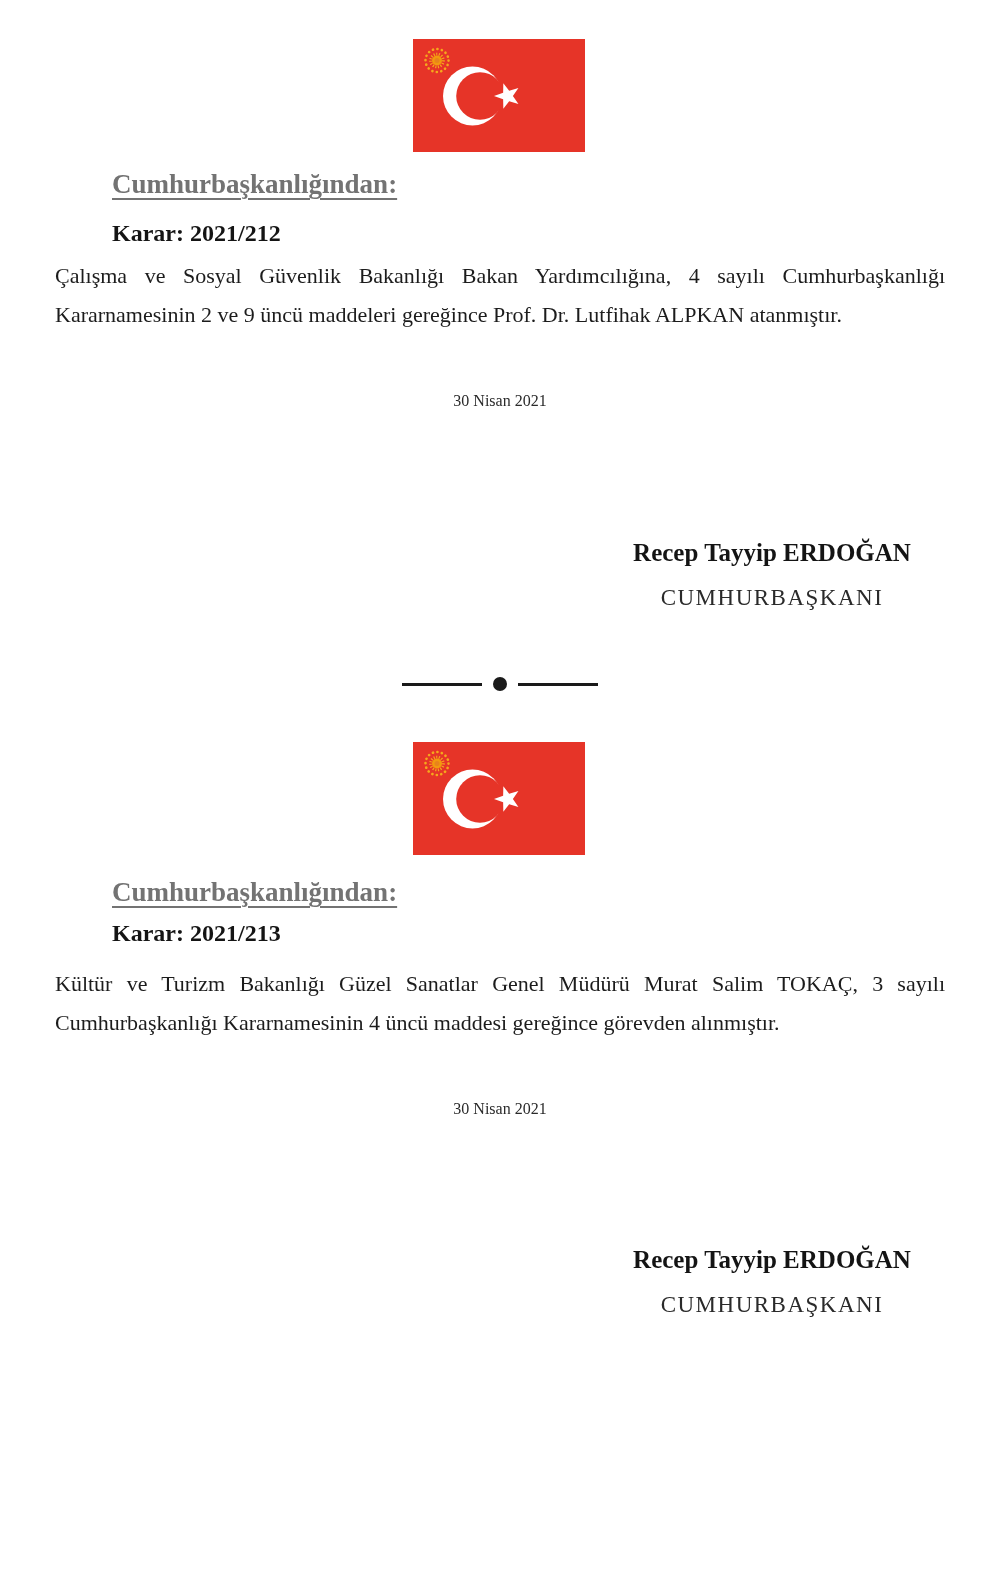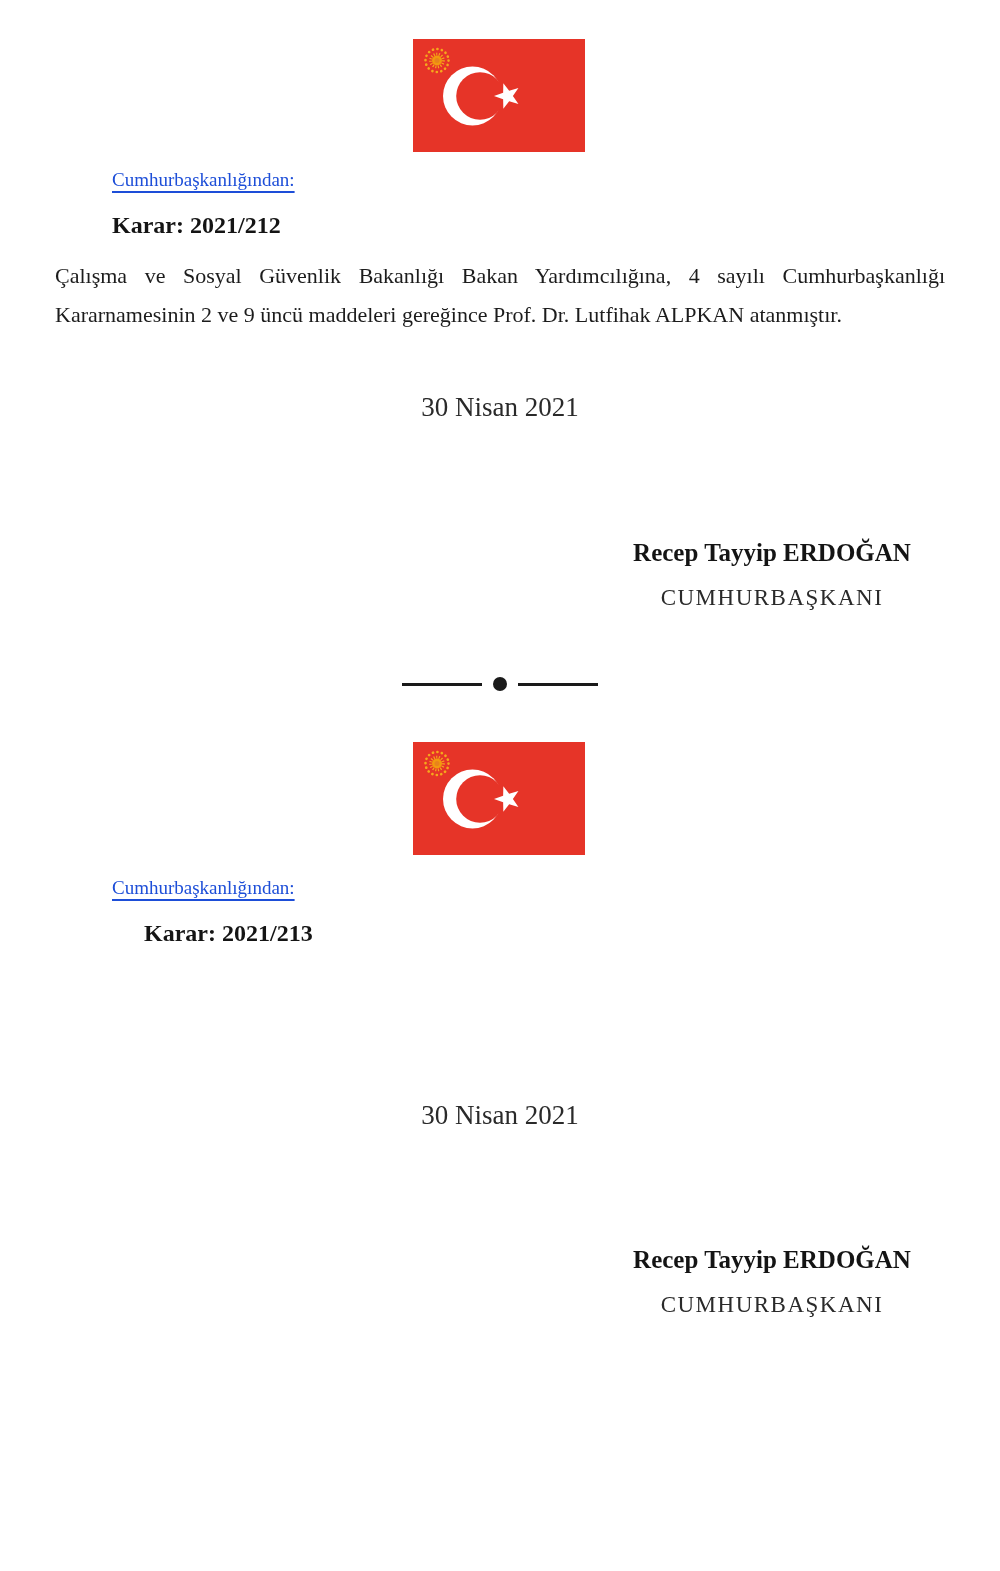--- a/index.html
+++ b/index.html
@@ -22,39 +22,39 @@
     width: 172px;
     height: 113px;
   }
   .flag svg { display: block; width: 100%; height: 100%; }
   .flag-1 { top: 39px; }
   .flag-2 { top: 742px; }
 
   .heading {
     position: absolute;
     left: 112px;
-    font-size: 19px;
-    font-weight: 400;
+    font-size: 27px;
+    font-weight: 700;
     text-decoration: underline;
     text-underline-offset: 5px;
     text-decoration-thickness: 2px;
-    color: #1d4ed8;
+    color: #737373;
   }
   .heading-1 { top: 169px; }
   .heading-2 { top: 877px; }
 
   .karar {
     position: absolute;
     left: 112px;
     font-size: 24px;
     font-weight: 700;
     color: #141414;
   }
-  .karar-1 { top: 212px; font-family: Liberation Serif, serif; }
-  .karar-2 { top: 920px; margin-left: 32px; }
+  .karar-1 { top: 220px; font-family: Liberation Serif, serif; }
+  .karar-2 { top: 920px; }
 
   .body-para {
     position: absolute;
     left: 55px;
     width: 890px;
     font-size: 22px;
     line-height: 39px;
     color: #1c1c1c;
   }
   .body-para-1 { top: 256px; }
@@ -65,21 +65,21 @@
     text-align-last: justify;
     white-space: nowrap;
   }
   .line-plain { display: block; text-align: left; }
 
   .date {
     position: absolute;
     left: 0;
     width: 1000px;
     text-align: center;
-    font-size: 27px;
+    font-size: 16px;
     color: #2a2a2a;
   }
   .date-1 { top: 392px; }
   .date-2 { top: 1100px; }
 
   .signature {
     position: absolute;
     left: 582px;
     width: 380px;
     text-align: center;
@@ -179,20 +179,24 @@
         <circle cx="59.5" cy="57" r="29.5" fill="#ffffff"></circle>
         <circle cx="67" cy="57" r="23.8" fill="#e63428"></circle>
         <polygon fill="#ffffff" points="81,57 90.13,53.82 90.33,44.16 96.17,51.86 105.42,49.06 99.9,57 105.42,64.94 96.17,62.14 90.33,69.84 90.13,60.18"></polygon>
       </g>
     </svg>
   </div>
 
   <div class="heading heading-2">Cumhurbaşkanlığından:</div>
   <div class="karar karar-2">Karar: 2021/213</div>
 
+  <div class="body-para body-para-2">
+    <span class="line-justified">Kültür ve Turizm Bakanlığı Güzel Sanatlar Genel Müdürü Murat Salim TOKAÇ, 3 sayılı</span>
+    <span class="line-plain">Cumhurbaşkanlığı Kararnamesinin 4 üncü maddesi gereğince görevden alınmıştır.</span>
+  </div>
 
   <div class="date date-2">30 Nisan 2021</div>
 
   <div class="signature signature-2">
     <p class="sig-name">Recep Tayyip ERDOĞAN</p>
     <p class="sig-title">CUMHURBAŞKANI</p>
   </div>
 
 </div>
 

